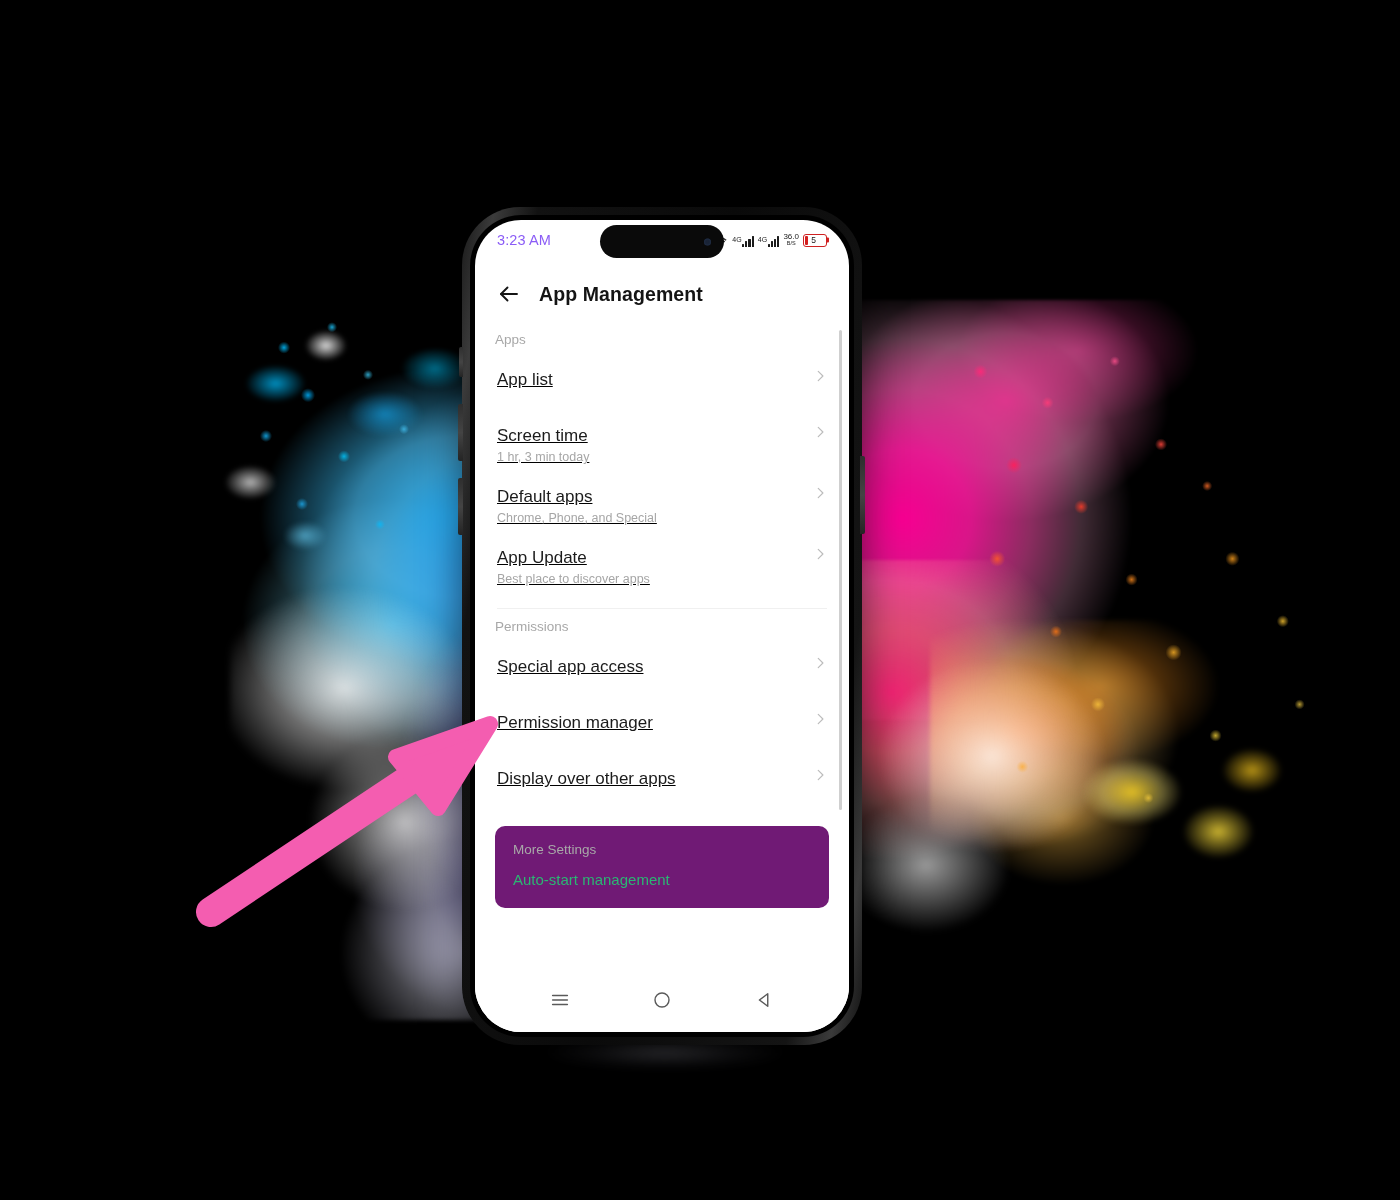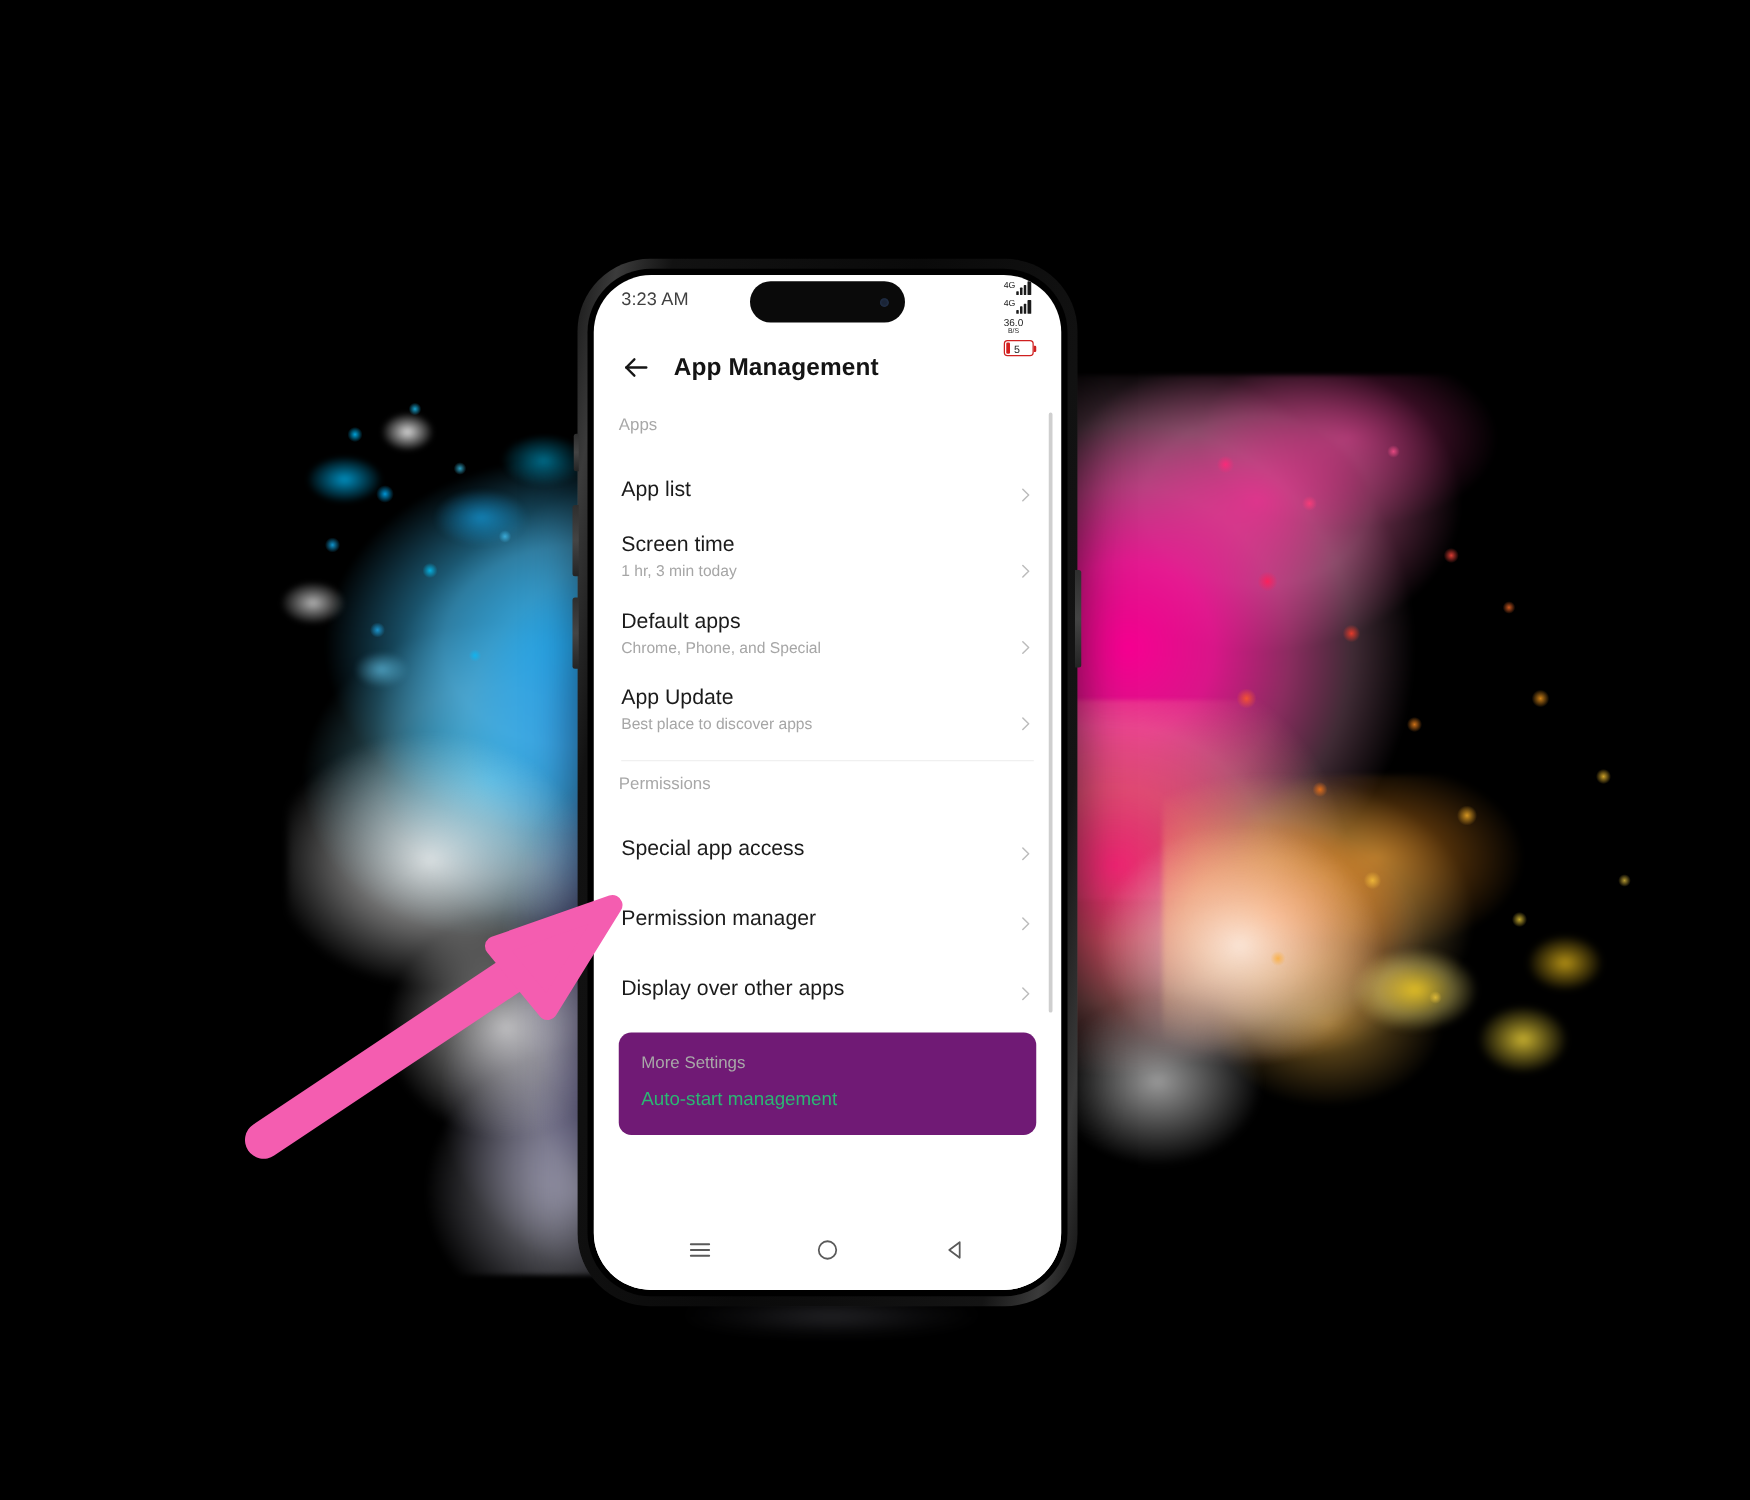--- a/index.html
+++ b/index.html
@@ -180,43 +180,42 @@
   
   #status-bar {
     position: relative;
     height: 40px;
     display: flex;
     align-items: center;
     padding: 0 22px 0 22px;
     font-size: 14px;
     color: #1b1b1b;
   }
-  #status-time { font-size: 14.5px; letter-spacing: .1px; color: #404040; }
+  #status-time { font-size: 14.5px; letter-spacing: .1px; color: #8b5cf6; }
   #dynamic-island {
     position: absolute;
     left: 50%; top: 5px;
     transform: translateX(-50%);
     width: 124px; height: 33px;
     background: #0a0a0a;
     border-radius: 18px;
     z-index: 3;
   }
   #island-lens {
     position: absolute; right: 13px; top: 50%;
     transform: translateY(-50%);
     width: 7px; height: 7px; border-radius: 50%;
     background: #1a2436;
     box-shadow: inset 0 0 2px #2a3c5c;
   }
   #status-icons {
     margin-left: auto;
     display: flex;
-    align-items: flex-start;
+    align-items: flex-end;
     gap: 4px;
-    flex-direction: column;
   }
   .st-ico { display: flex; align-items: flex-end; }
   .sig-bars { display: flex; align-items: flex-end; gap: 1px; height: 11px; }
   .sig-bars i { width: 2.2px; background: #1b1b1b; display: block; border-radius: .5px; }
   .sig-bars i:nth-child(1){ height: 3px; }
   .sig-bars i:nth-child(2){ height: 5.5px; }
   .sig-bars i:nth-child(3){ height: 8px; }
   .sig-bars i:nth-child(4){ height: 11px; }
   .net-label { font-size: 7px; line-height: 1; color:#1b1b1b; align-self: flex-start; margin-right: .5px; }
   .rate { display:flex; flex-direction:column; align-items:center; line-height:1; }
@@ -251,24 +250,25 @@
     padding: 0 0 0 0;
     height: 660px;
     overflow: hidden;
   }
   .section-label {
     padding: 10px 22px 12px 20px;
     font-size: 13.5px;
     color: #a8a8a8;
   }
   .list-row {
-    display: flex; align-items: flex-end;
+    display: flex; align-items: flex-start;
     padding: 10px 22px 12px 22px;
     min-height: 56px;
     cursor: pointer;
+    text-decoration: underline;
   }
   .row-texts { flex: 1 1 auto; }
   .row-title { font-size: 17px; color: #1b1b1b; line-height: 1.3; }
   .row-sub { font-size: 12.5px; color: #a6a6a6; margin-top: 3px; }
   .chev { flex: 0 0 auto; width: 14px; height: 14px; opacity: .45; }
   .divider { height: 1px; background: #f0f0f0; margin: 10px 22px 0 22px; }
 
   #more-settings-card {
     margin: 12px 20px 0 20px;
     background: #701a75;

